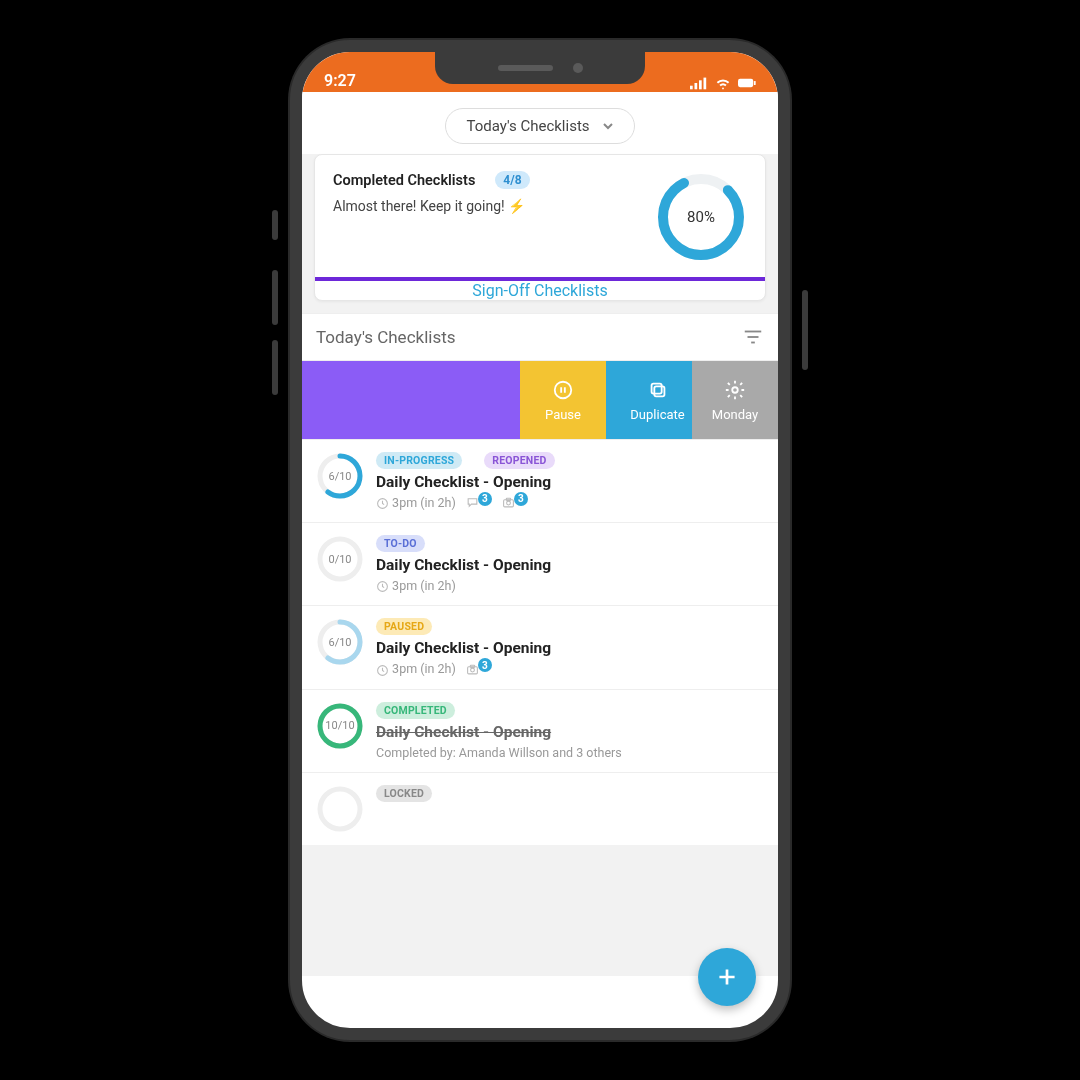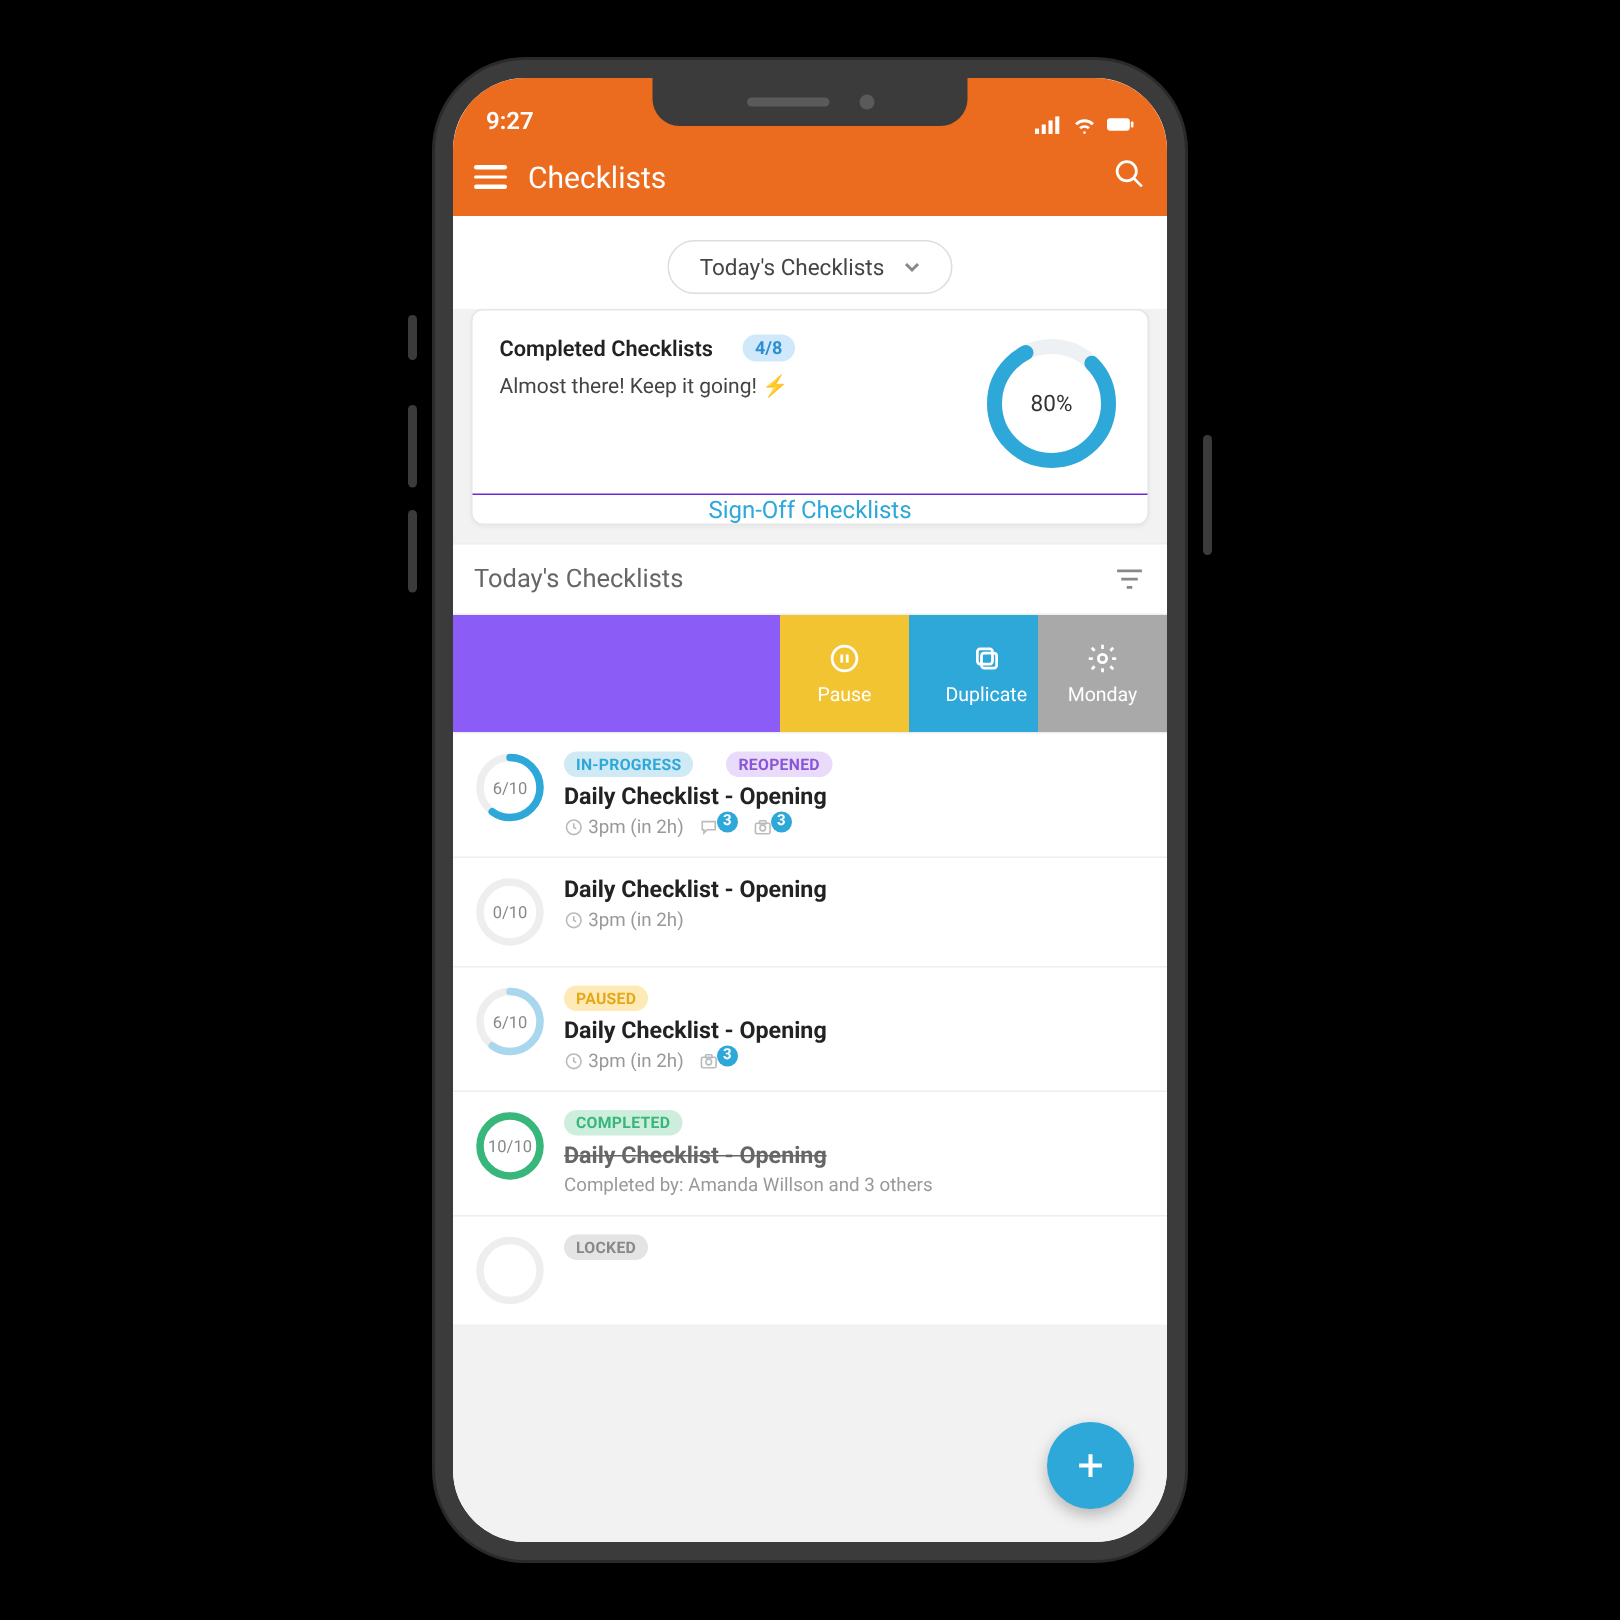--- a/index.html
+++ b/index.html
@@ -64,21 +64,21 @@
   }
   .summary-top { display:flex; padding:16px 18px 14px; gap:12px; }
   .summary-text { flex:1; }
   .summary-date { font-size:18px; font-weight:700; color:#222; margin-bottom:10px; }
   .summary-line { font-size:14.5px; font-weight:600; color:#222; display:flex; align-items:center; gap:20px; margin-bottom:8px;text-align:center; }
   .badge-count { background:#cfe9fb; color:#2e8fd0; font-size:12px; font-weight:700; padding:2px 8px; border-radius:10px; }
   .summary-msg { font-size:14px; color:#444; line-height:1.35; }
   .donut { position:relative; width:92px; height:92px; }
   .donut svg { transform:rotate(-45deg); }
   .donut-label { position:absolute; inset:0; display:flex; align-items:center; justify-content:center; font-size:15px; color:#333; }
-  .summary-footer { border-top:1px solid #6d28d9; text-align:center; padding:0; }
+  .summary-footer { border-top:4px solid #6d28d9; text-align:center; padding:0; }
   .signoff { color:#2ea7d9; font-size:16px; background:none; border:none; cursor:pointer; }
 
   
   .section-head {
     display:flex; align-items:center; justify-content:space-between;
     padding:12px 14px; background:#fff; border-top:1px solid #eee; border-bottom:1px solid #eee;
     margin-top:8px;
   }
   .section-title { font-size:17px; color:#666; font-weight:400; }
   .filter-icon { width:22px; height:22px; stroke:#888; stroke-width:2; fill:none; }
@@ -160,34 +160,20 @@
         <svg viewBox="0 0 20 14">
             <path d="M10 12a1 1 0 100 2 1 1 0 000-2zm-4-3a6 6 0 018 0l-1.5 1.5a4 4 0 00-5 0zm-3-3a10 10 0 0114 0L15.5 7.5a8 8 0 00-11 0z"></path>
           </svg>
         <svg viewBox="0 0 26 14">
             <rect x="0" y="1" width="22" height="12" rx="3" fill="#fff"></rect>
             <rect x="23" y="4" width="2.5" height="6" rx="1" fill="#fff"></rect>
           </svg>
       </div>
     </div>
 
-    <div class="app-header">
-      <div class="hamburger">
-          <span></span>
-          <span></span>
-          <span></span>
-        </div>
-      <div class="app-title">Checklists</div>
-      <div class="search-btn">
-        <svg viewBox="0 0 24 24">
-            <circle cx="10" cy="10" r="7"></circle>
-            <line x1="21" y1="21" x2="15" y2="15"></line>
-          </svg>
-      </div>
-    </div>
 
     <div class="content">
 
       <div class="dropdown-wrap">
         <div class="dropdown">
           <span>Today's Checklists</span>
           <svg class="chev" viewBox="0 0 12 12">
               <polyline points="2,4 6,8 10,4"></polyline>
             </svg>
         </div>
@@ -288,20 +274,23 @@
     </div>
     <div class="item">
       <div class="ring">
         <svg width="48" height="48" viewBox="0 0 48 48">
           <circle cx="24" cy="24" r="20" stroke="#eee" stroke-width="5" fill="none"></circle>
 
         </svg>
         <div class="ring-label">0/10</div>
       </div>
       <div class="item-body">
+        <div class="pill-row">
+                <span class="pill p-todo">TO-DO</span>
+              </div>
         <div class="item-title ">Daily Checklist - Opening</div>
               <div class="meta">
                 <span><svg viewBox="0 0 24 24">
                     <circle cx="12" cy="12" r="9"></circle>
                     <polyline points="12,7 12,12 15,14"></polyline>
                   </svg> 3pm (in 2h)</span>
               </div>
       </div>
     </div>
     <div class="item">

